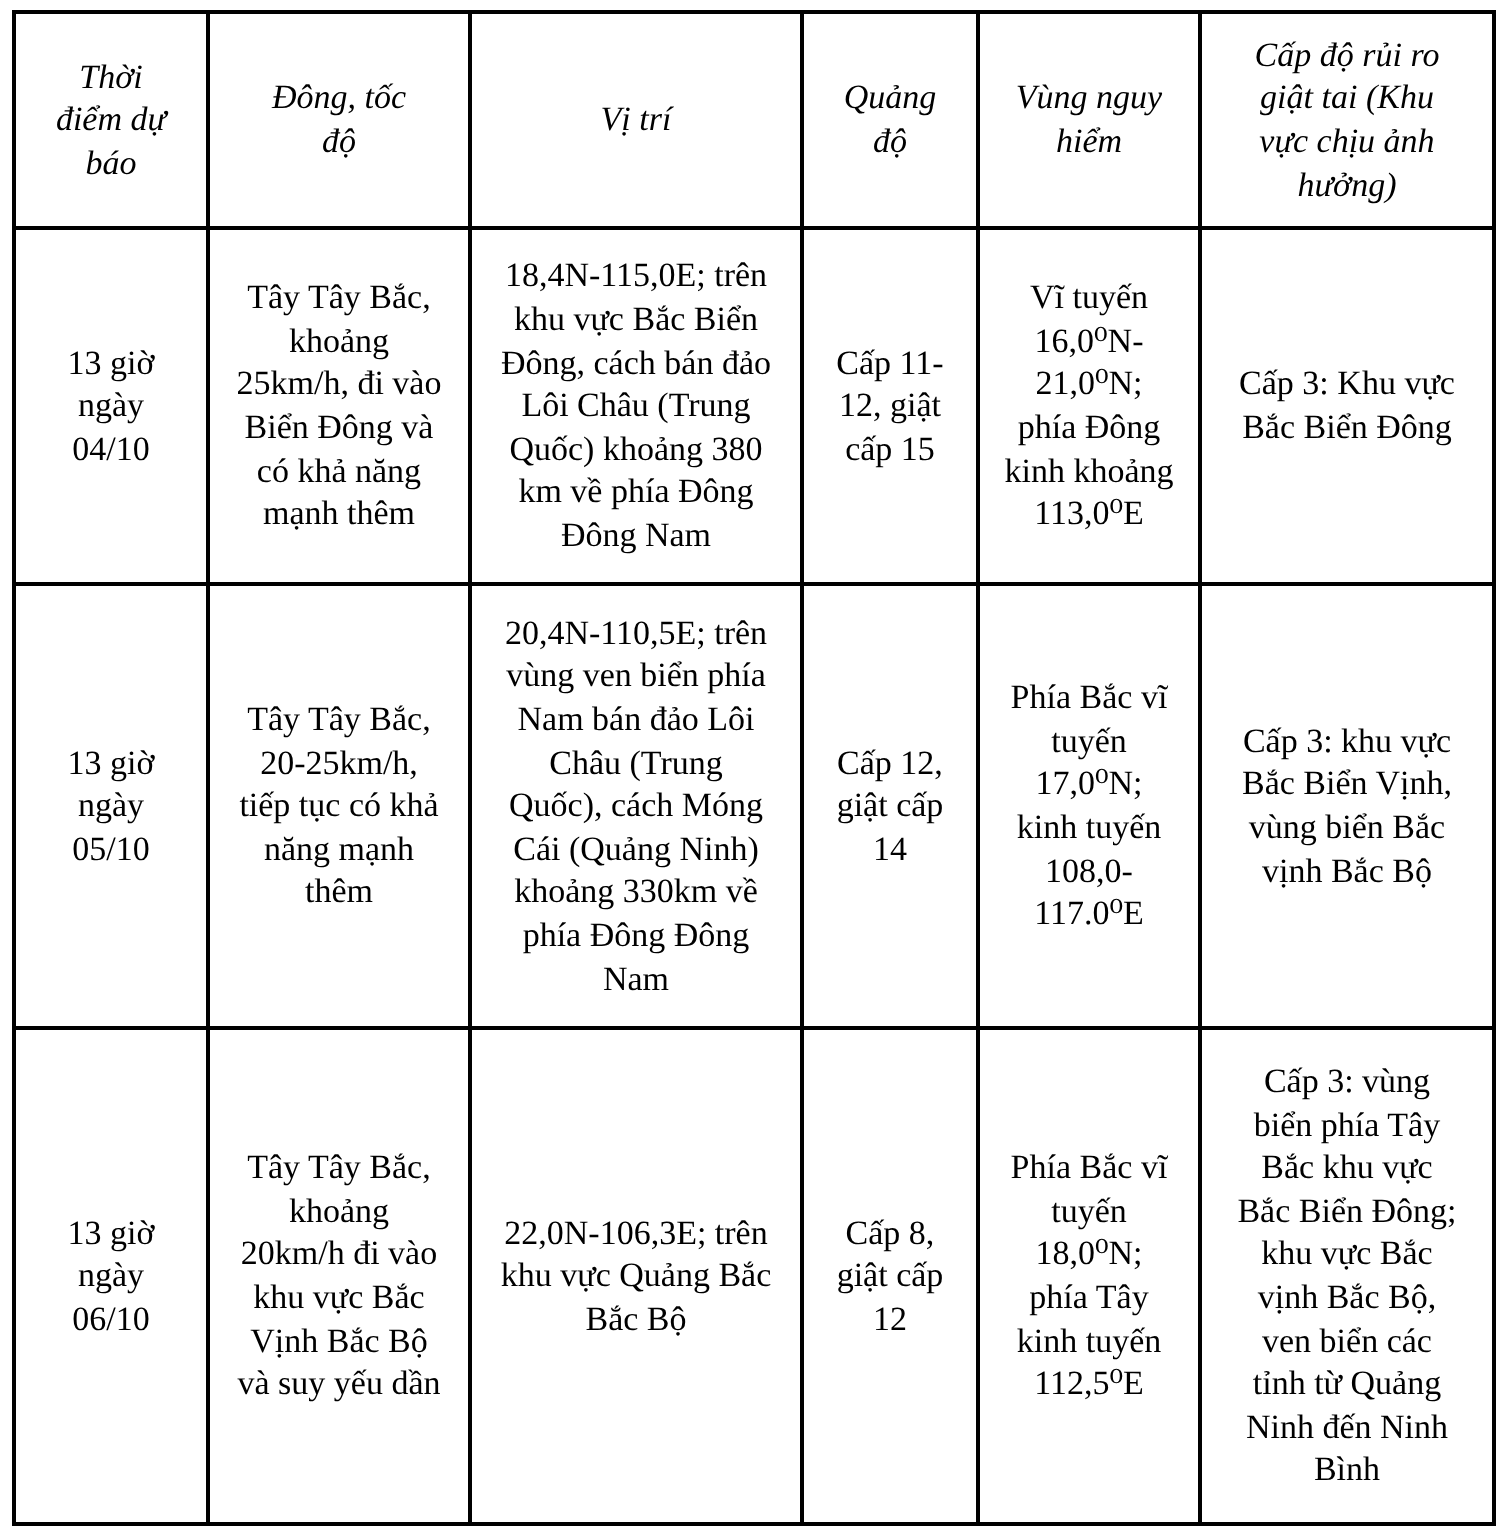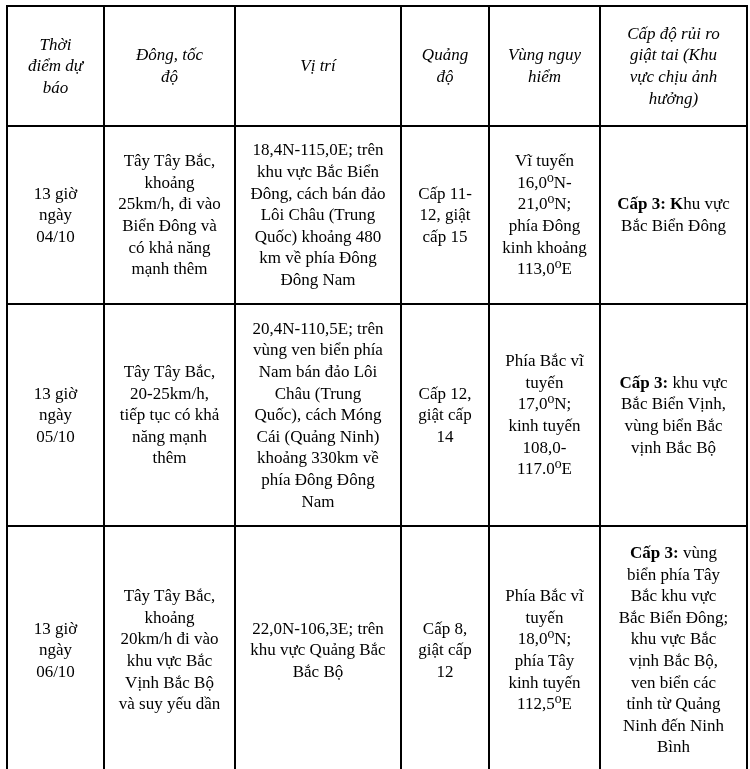--- a/index.html
+++ b/index.html
@@ -34,29 +34,29 @@
     font-size: 17px;
     line-height: 1.27;
     font-weight: normal;
     overflow: hidden;
   }
   table.forecast th {
     font-style: italic;
     font-weight: normal;
   }
   .risk-bold {
-    font-weight: bold;
+    font-weight: normal;
   }
   col.c-time     { width: 97px;  }
   col.c-dir      { width: 131px; }
   col.c-pos      { width: 166px; }
   col.c-int      { width: 88px;  }
   col.c-danger   { width: 111px; }
   col.c-risk     { width: 147px; }
-  tr.r-header { height: 120px; padding-left: 16px; }
+  tr.r-header { height: 108px; padding-left: 16px; }
   tr.r-0 { height: 178px; }
   tr.r-1 { height: 222px; }
   tr.r-2 { height: 248px; }
 </style>
 </head>
 <body>
 
 <div class="page">
   <table class="forecast">
     <colgroup>
@@ -93,21 +93,21 @@
         <td>Tây Tây Bắc,
 khoảng
 25km/h, đi vào
 Biển Đông và
 có khả năng
 mạnh thêm</td>
         <td>18,4N-115,0E; trên
 khu vực Bắc Biển
 Đông, cách bán đảo
 Lôi Châu (Trung
-Quốc) khoảng 480
+Quốc) khoảng 380
 km về phía Đông
 Đông Nam</td>
         <td>Cấp 11-
 12, giật
 cấp 15</td>
         <td>Vĩ tuyến
 16,0⁰N-
 21,0⁰N;
 phía Đông
 kinh khoảng

